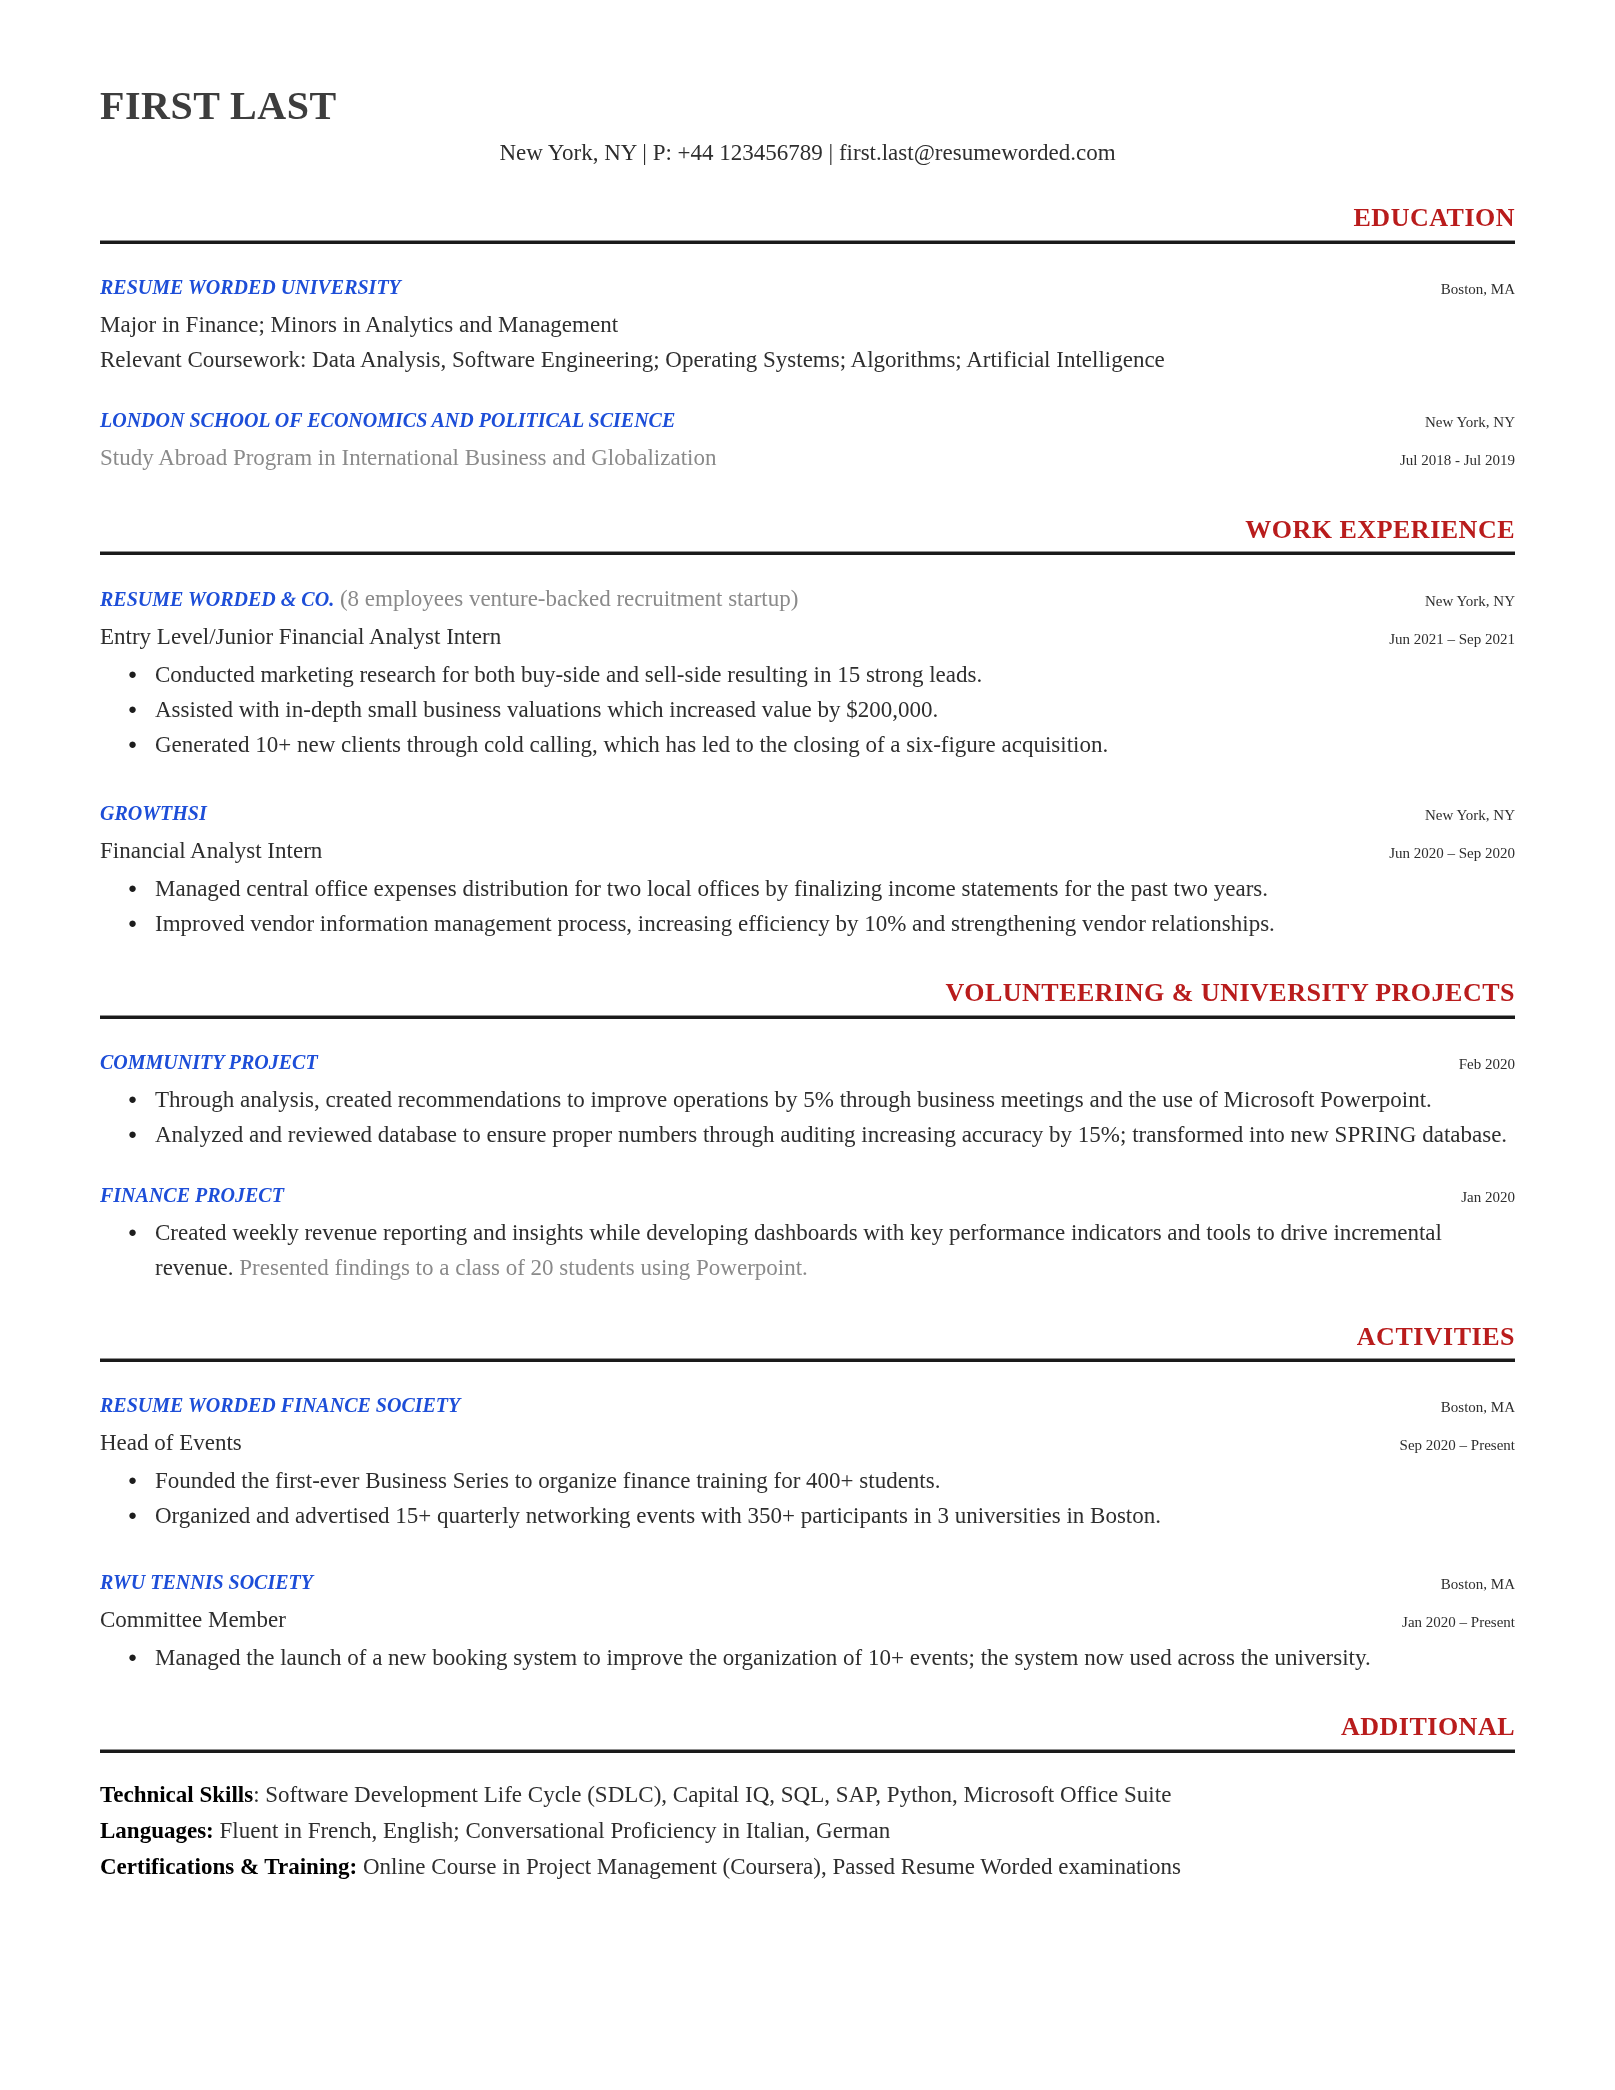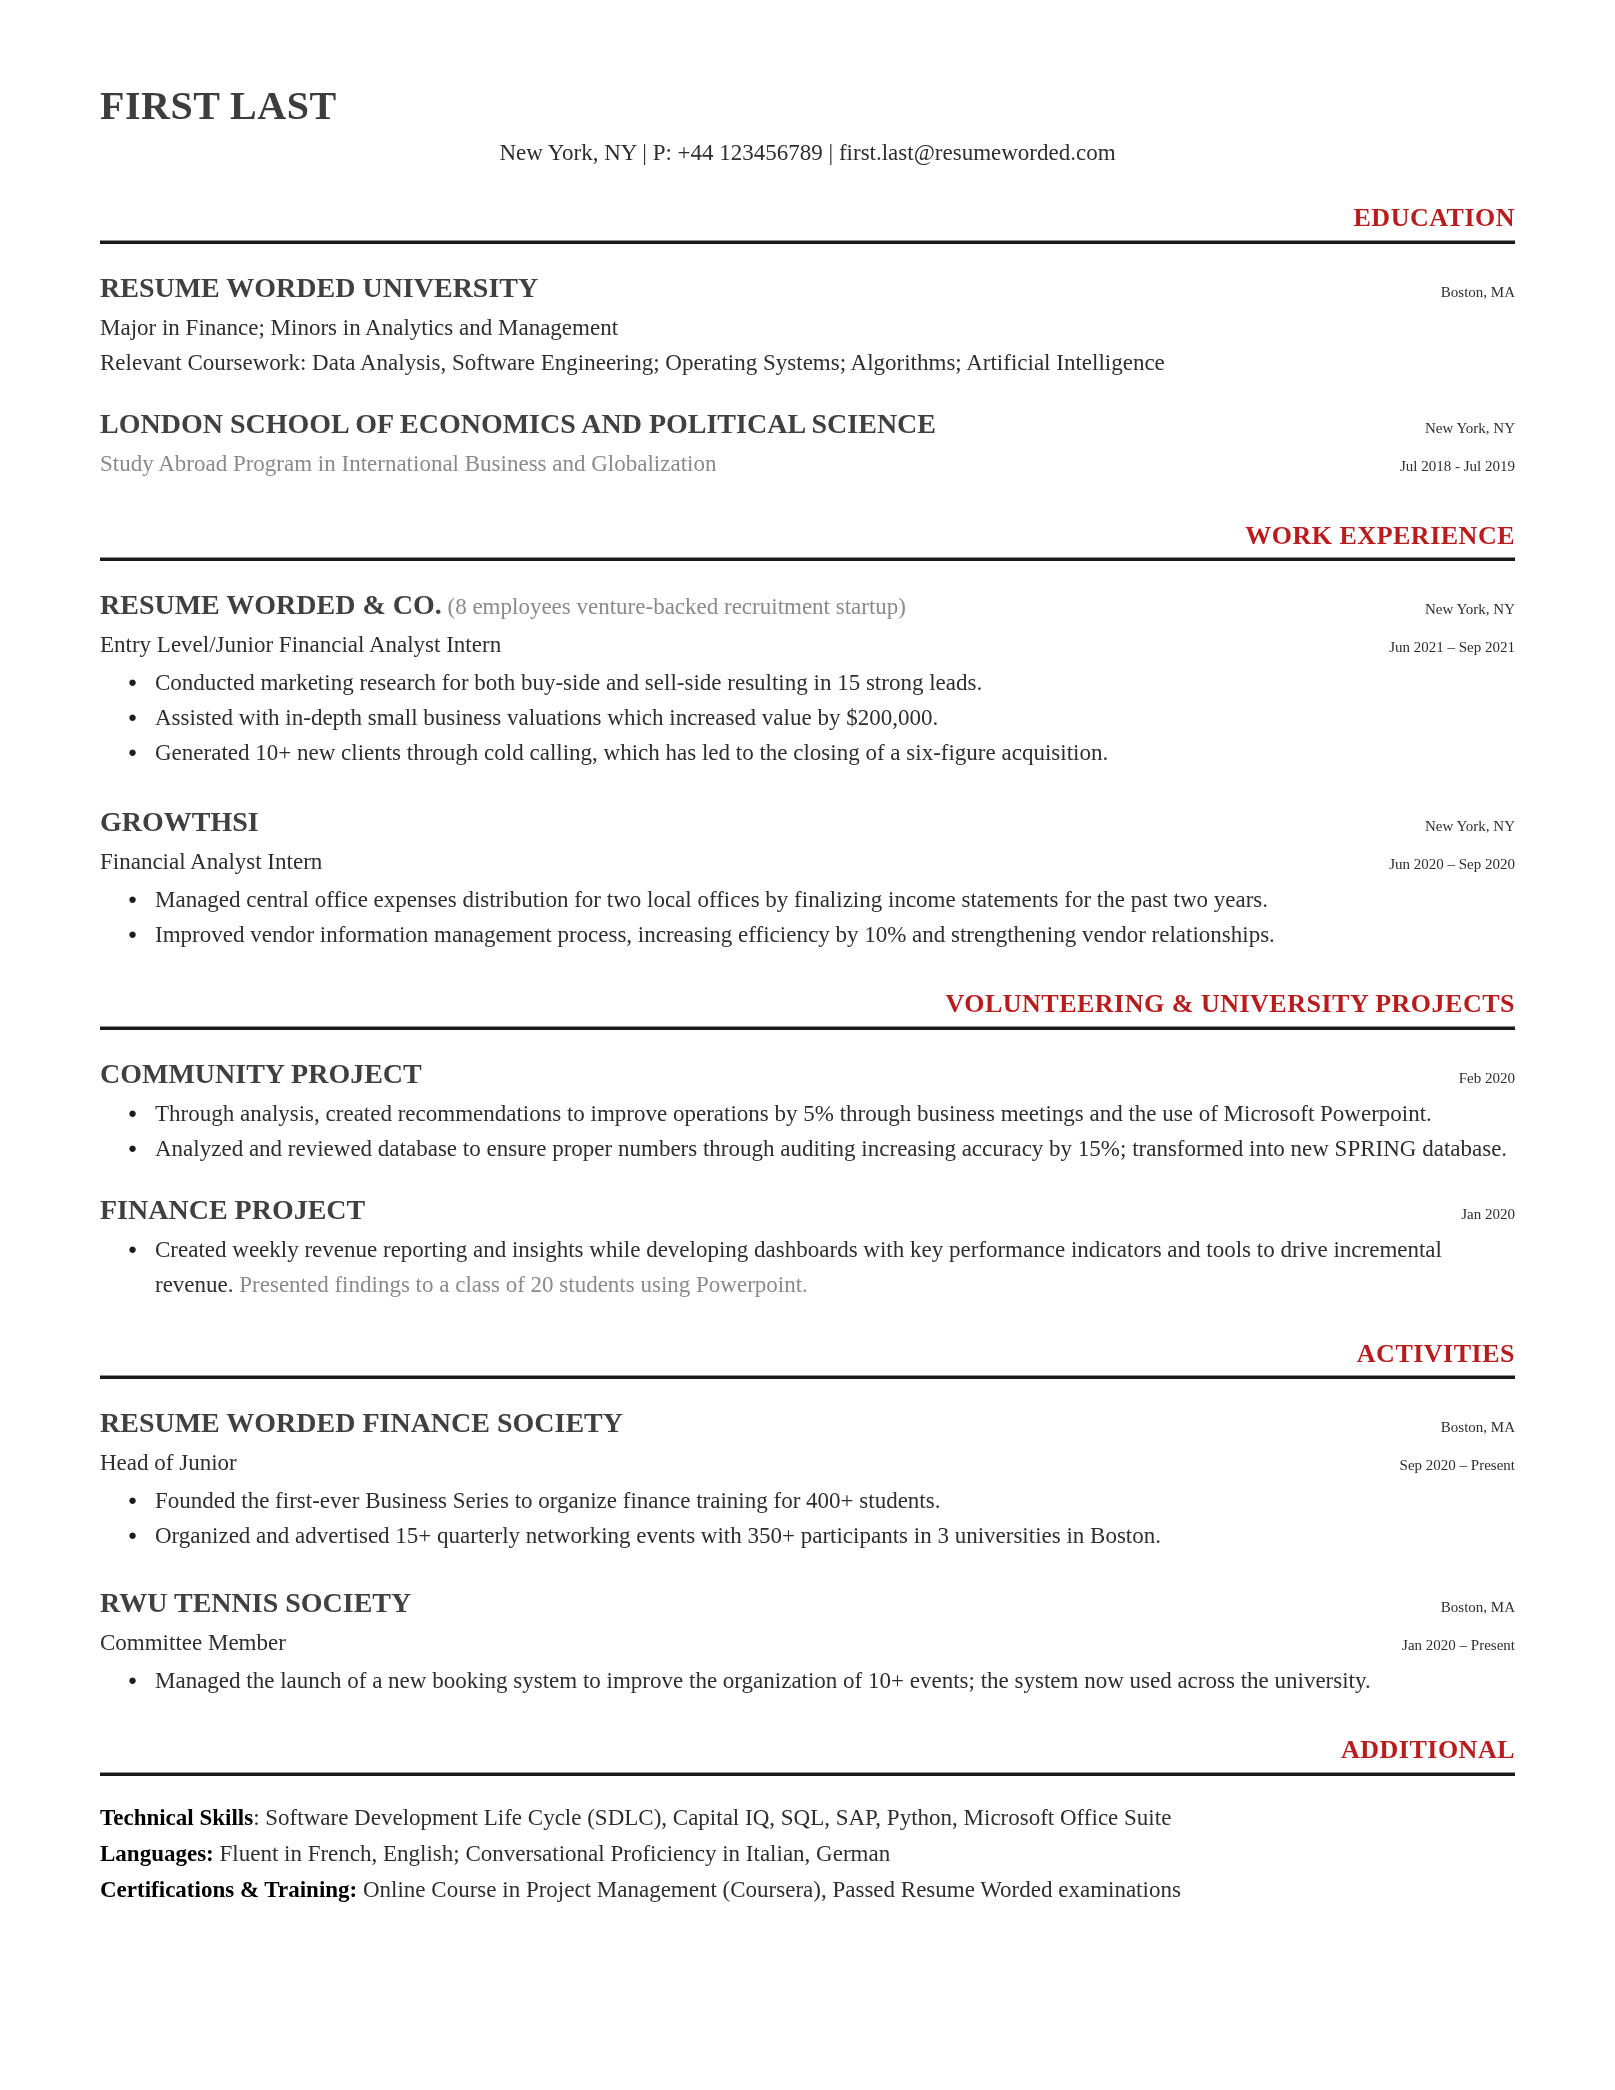--- a/index.html
+++ b/index.html
@@ -50,22 +50,23 @@
   .row {
     display: flex;
     justify-content: space-between;
     align-items: baseline;
     font-size: 23px;
     line-height: 35px;
   }
   .left-cell { padding-right: 30px; }
   .entry-name {
     font-weight: bold;
-    font-size: 28px;
-    color: #404040;
+    font-size: 20px;
+    color: #1d4ed8;
+    font-style: italic;
   }
   .note {
     font-weight: normal;
     font-size: 23px;
     color: #8a8a8a;
   }
   .right-cell {
     font-size: 15px;
     color: #2e2e2e;
     white-space: nowrap;
@@ -199,21 +200,21 @@
   <div class="section">
     <div class="section-title">ACTIVITIES</div>
     <div class="rule"></div>
 
     <div class="entry">
       <div class="row">
         <span class="entry-name left-cell">RESUME WORDED FINANCE SOCIETY</span>
         <span class="right-cell">Boston, MA</span>
       </div>
       <div class="row">
-        <span class="left-cell">Head of Junior</span>
+        <span class="left-cell">Head of Events</span>
         <span class="right-cell">Sep 2020 – Present</span>
       </div>
       <div class="bullets">
         <div class="bullet">Founded the first-ever Business Series to organize finance training for 400+ students.</div>
         <div class="bullet">Organized and advertised 15+ quarterly networking events with 350+ participants in 3 universities in Boston.</div>
       </div>
     </div>
 
     <div class="entry" style="margin-top:32px">
       <div class="row">

